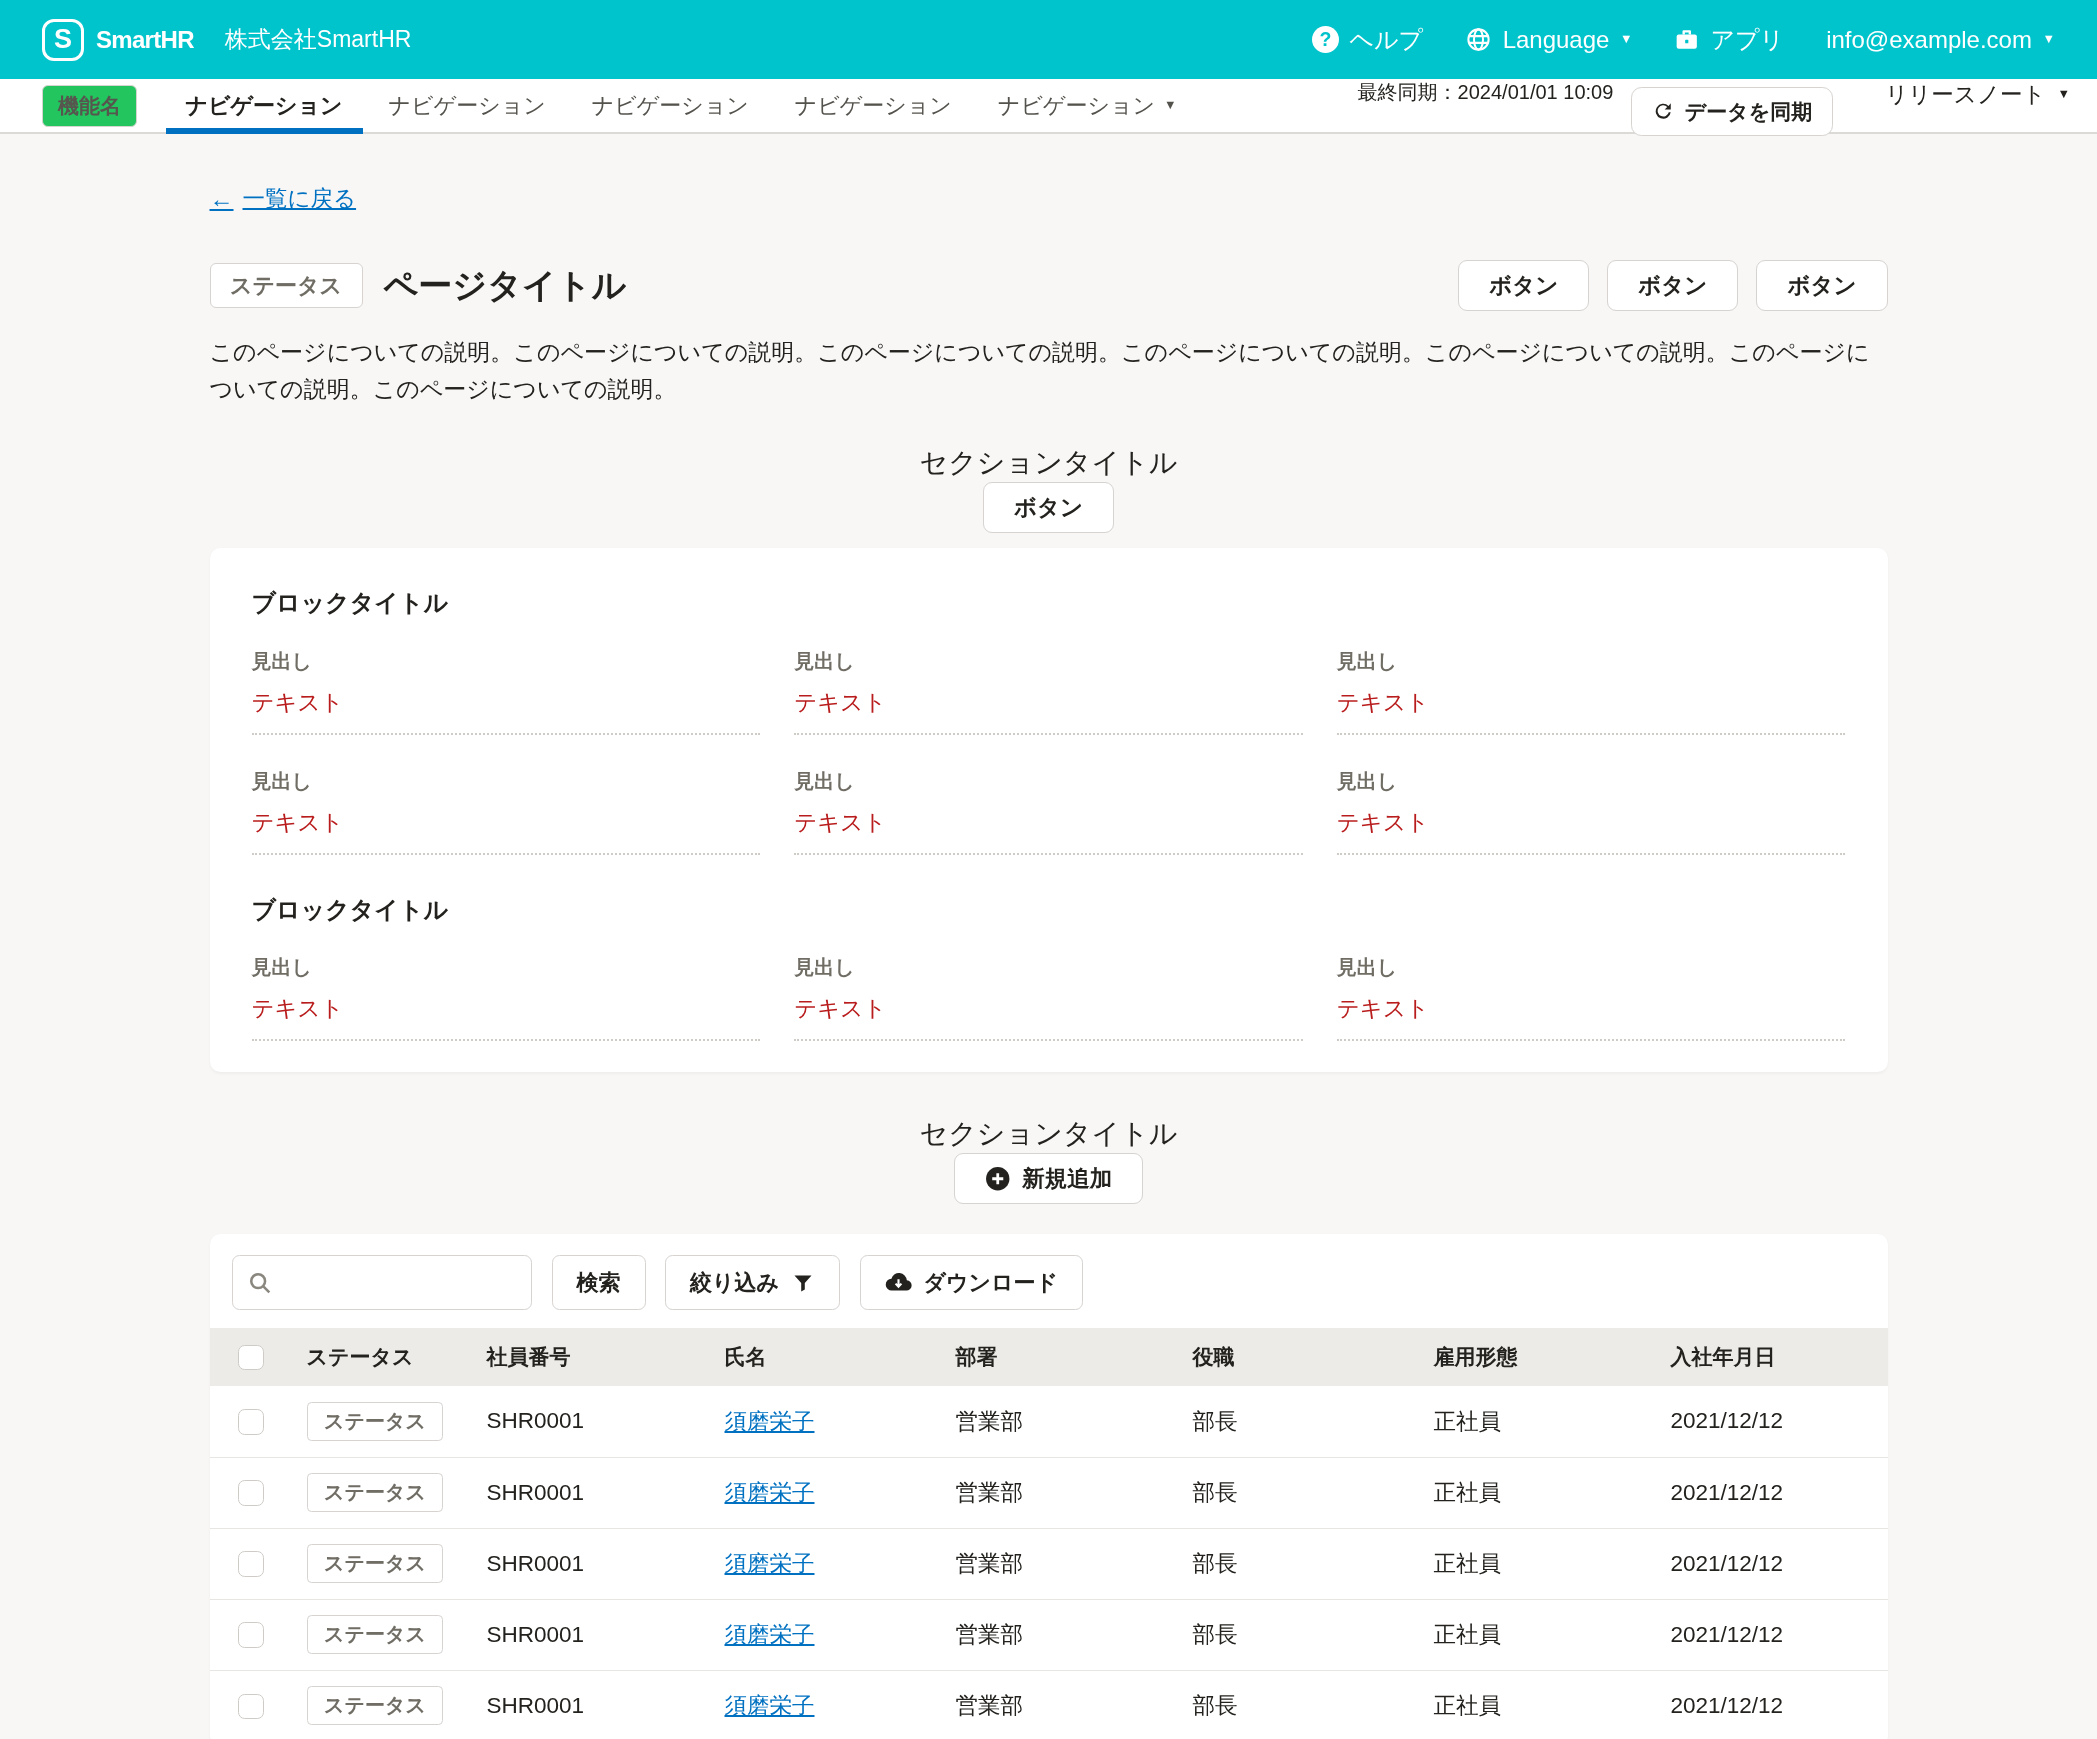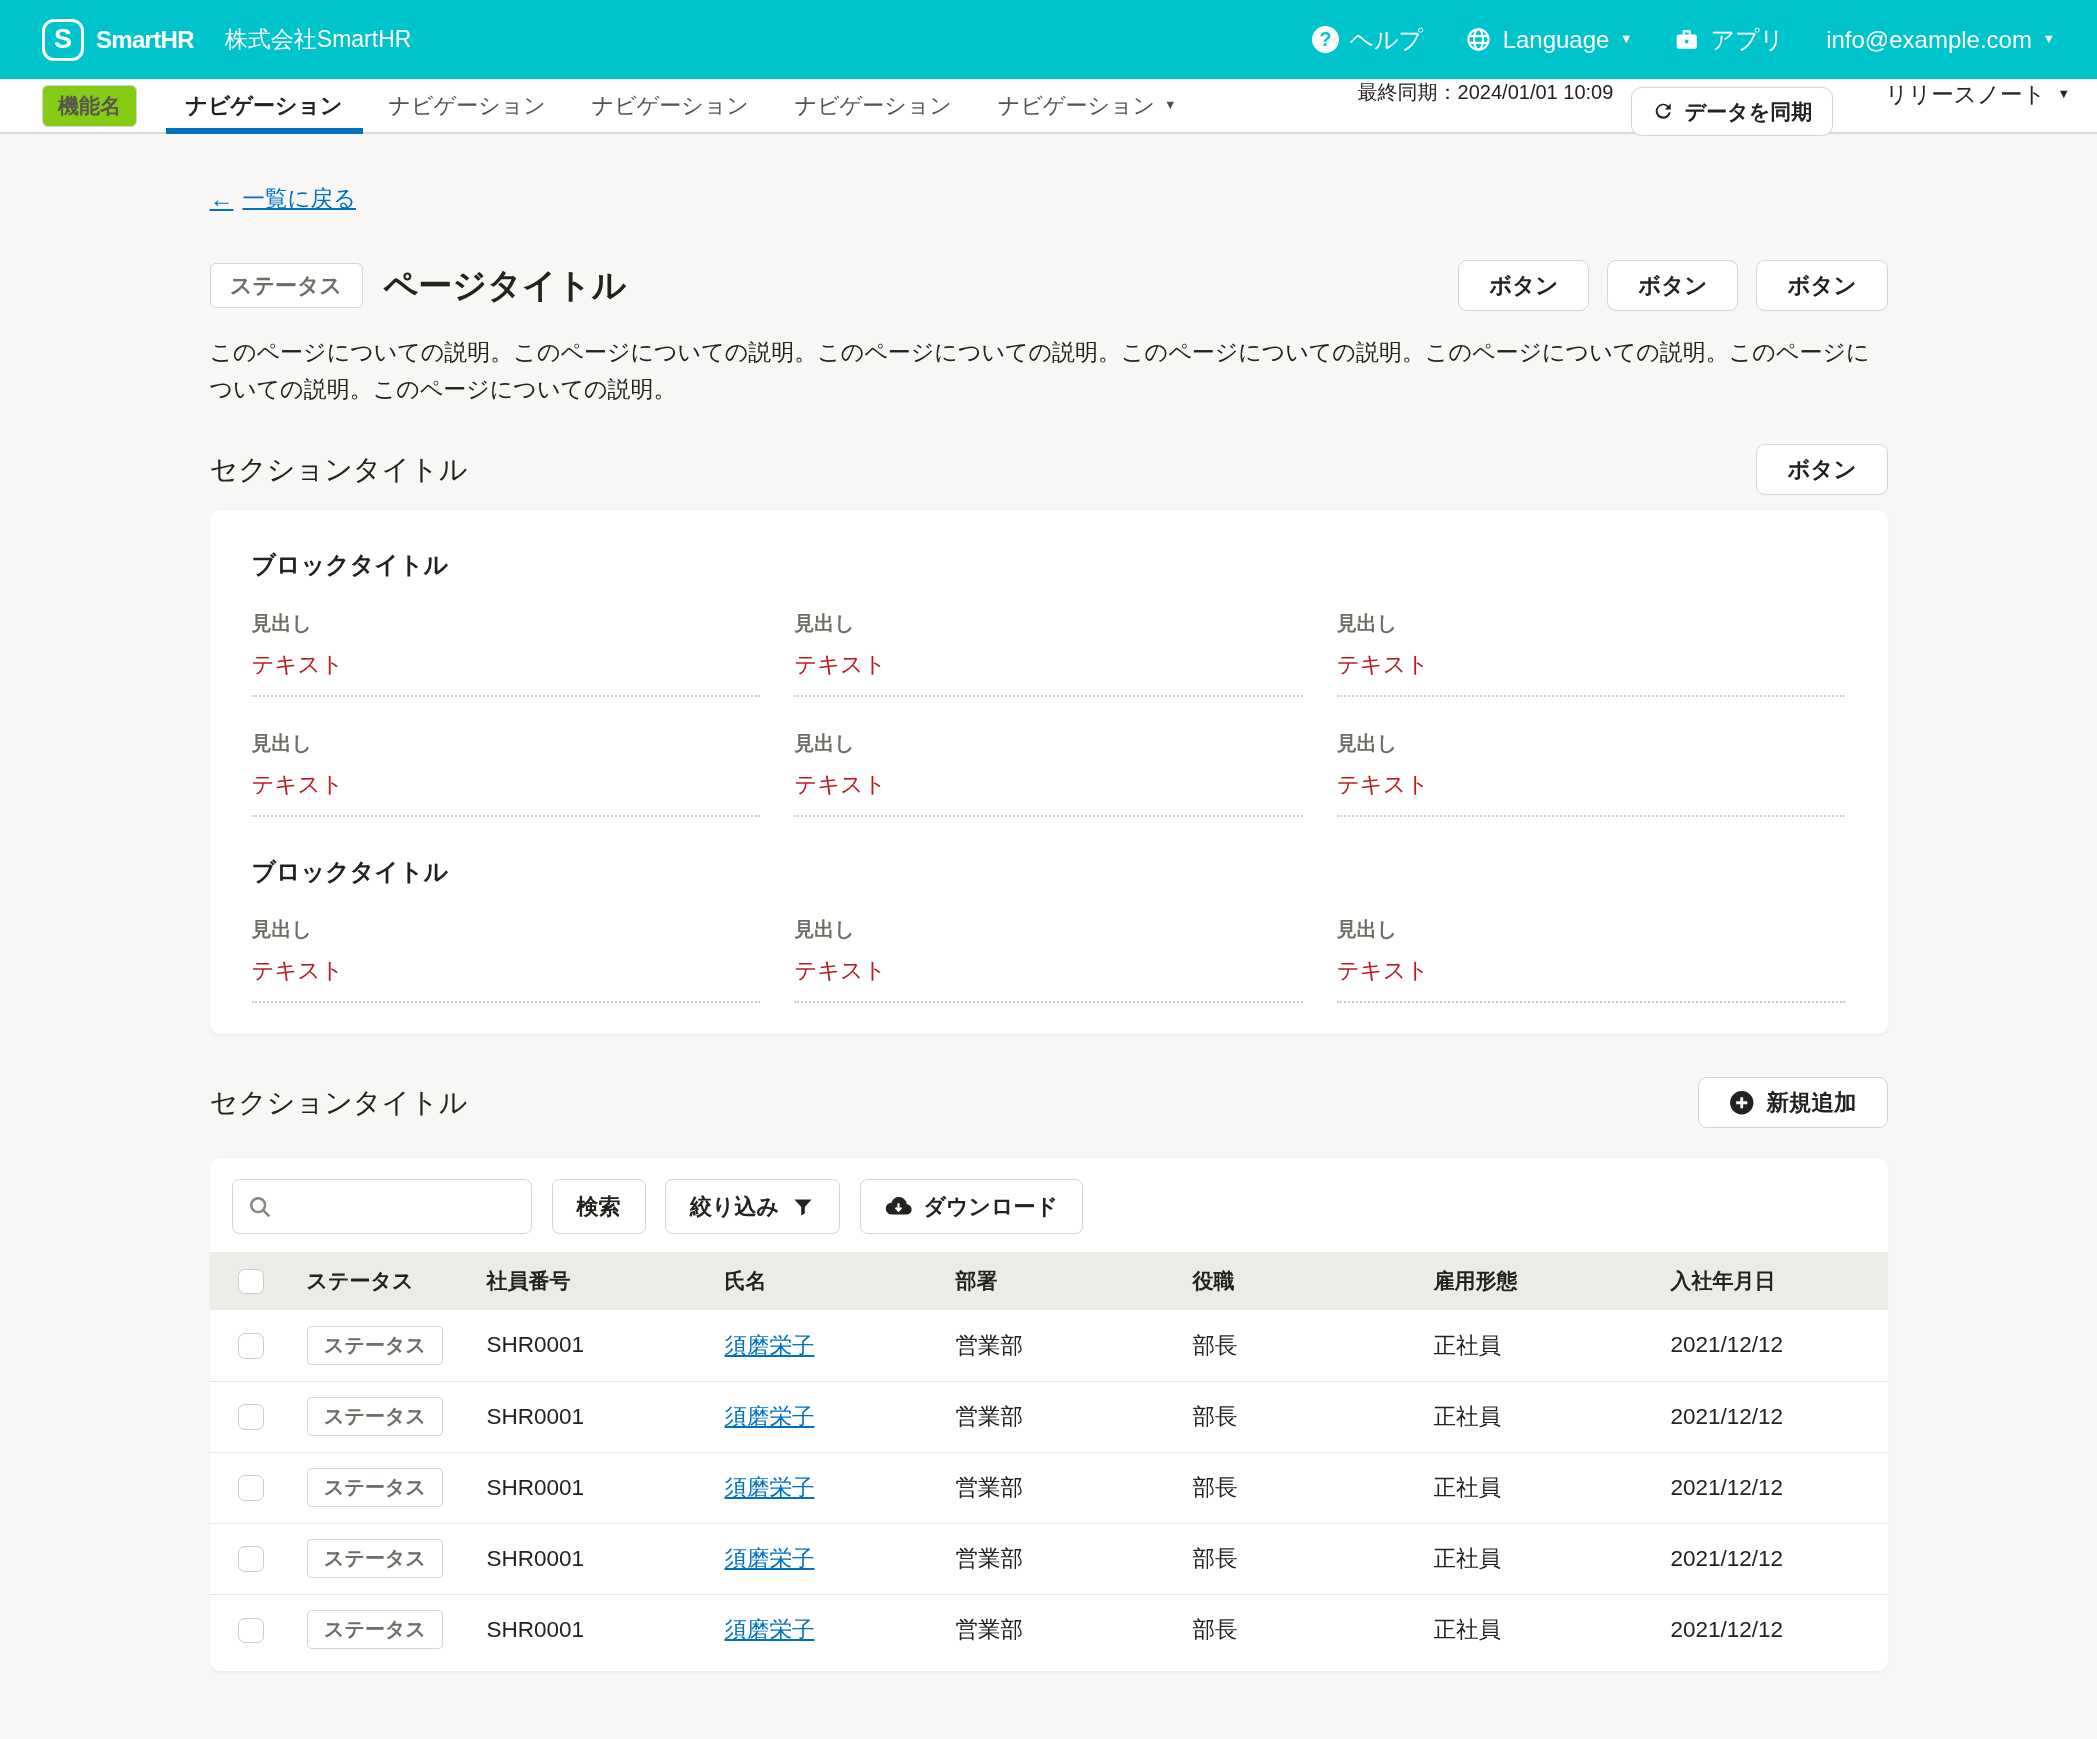--- a/index.html
+++ b/index.html
@@ -32,21 +32,21 @@
   .caret { font-size:12.7px; line-height:1; }
 
   
   .app-nav {
     height:55px; background:#fff; border-bottom:2.2px solid #dcdad7;
     display:flex; align-items:stretch; padding:0 0 0 42px;
   }
   .feature-badge {
     align-self:center; border:1.5px solid #d6d3d0; border-radius:6px;
     padding:6px 15px; font-size:21px; color:#57564e; font-weight:600;
-    margin-right:28.5px; background:#84cc16;
+    margin-right:28.5px; background:#22c55e;
   }
   .nav-item {
     display:flex; align-items:center; gap:9px; padding:0 20px; margin-right:6px;
     font-size:22px; color:#54524c; position:relative; cursor:pointer;
   }
   .nav-item.active { color:#23221e; font-weight:bold; }
   .nav-item.active::after {
     content:""; position:absolute; left:0; right:0; bottom:-2.2px; height:6px; background:#0071c1;
   }
   .nav-right { margin-left:auto; display:flex; align-items:flex-start; }
@@ -78,21 +78,21 @@
   .page-title { font-size:34px; font-weight:bold; color:#23221e; }
   .title-buttons { margin-left:auto; display:flex; gap:18px; }
   .btn {
     background:#fff; border:1.5px solid #d6d3d0; border-radius:9px;
     padding:0 30px; height:51px; font-size:22.5px; font-weight:bold; color:#23221e;
     cursor:pointer; display:inline-flex; align-items:center; gap:12px; font-family:inherit;
   }
 
   .description { margin-top:22.5px; font-size:23px; line-height:1.62; color:#23221e; }
 
-  .section-header { display:flex; align-items:center; justify-content:space-between; margin-top:36px; }
+  .section-header { display:flex; align-items:center; justify-content:space-between; margin-top:36px;flex-direction:column; }
   .section-title { font-size:28px; font-weight:normal; color:#23221e; }
 
   .card {
     background:#fff; border-radius:10.5px; margin-top:15px;
     box-shadow:0 1.5px 3px rgba(0,0,0,0.04);
   }
   .card.info-card { padding:39px 42px 31px; }
 
   .block-title { font-size:24px; font-weight:bold; margin-bottom:28.5px; }
   .block + .block { margin-top:39px; }

